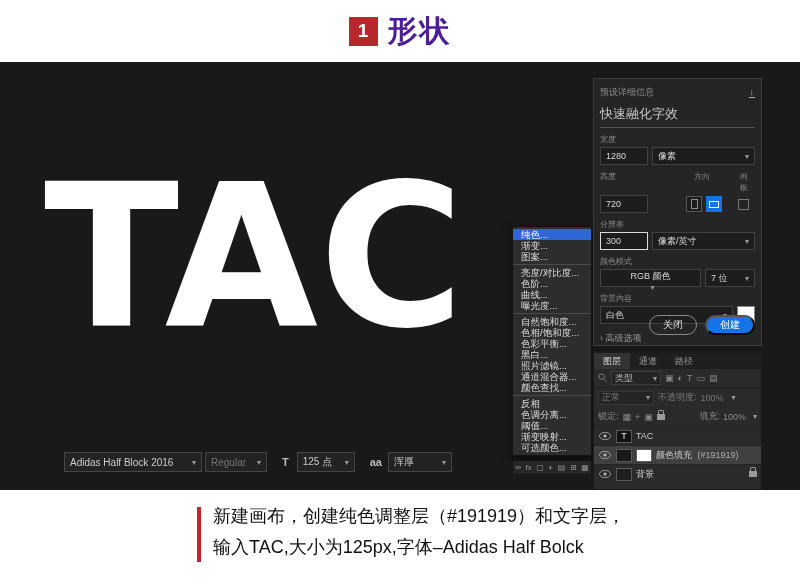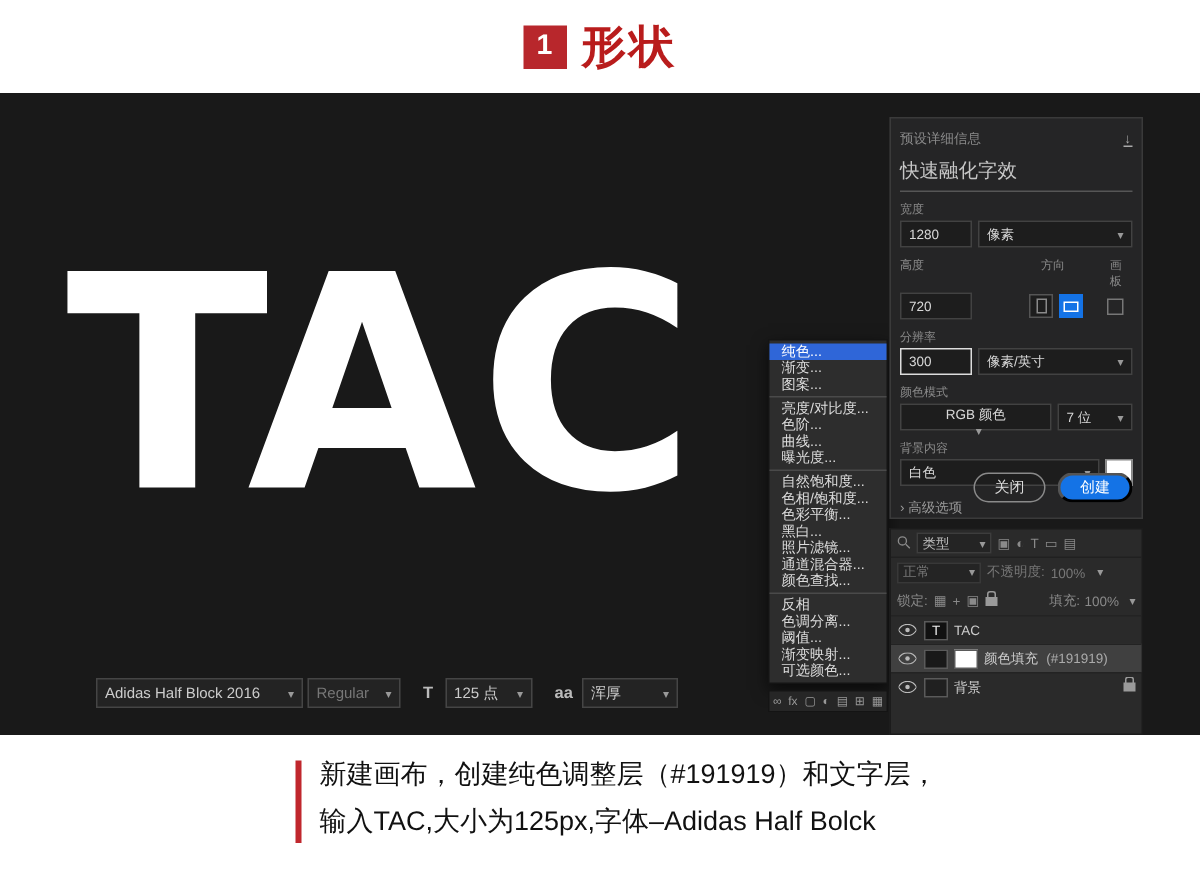--- a/index.html
+++ b/index.html
@@ -7,21 +7,21 @@
   body {
     position:relative; background:#ffffff; overflow:hidden;
     font-family:"Liberation Sans","DejaVu Sans",sans-serif;
   }
 
   
   .title-bar { position:absolute; top:0; left:0; width:800px; height:62px;
     display:flex; align-items:center; justify-content:center; gap:10px; background:#fff; }
   .step-num { width:29px; height:29px; background:#b8272c; color:#fff;
     font-size:19px; font-weight:bold; display:flex; align-items:center; justify-content:center; }
-  .page-title { font-size:30px; font-weight:bold; color:#b91c1c; letter-spacing:2px; }
+  .page-title { font-size:30px; font-weight:bold; color:#4c1d95; letter-spacing:2px; }
 
   
   .canvas { position:absolute; top:62px; left:0; width:800px; height:428px; background:#191919; }
   .tac { position:absolute; left:44px; top:96px; font-size:198px; line-height:1;
     font-weight:800; color:#ffffff; font-family:"DejaVu Sans",sans-serif; letter-spacing:1px; }
 
   
   .font-bar { position:absolute; left:64px; top:390px; height:20px;
     display:flex; align-items:center; font-size:10px; color:#cccccc; }
   .fselect { background:#232323; border:1px solid #454545; height:20px;
@@ -246,20 +246,25 @@
         <span>高级选项</span>
       </div>
 
       <div class="btn-row">
         <button class="btn ghost">关闭</button>
         <button class="btn primary">创建</button>
       </div>
     </aside>
 
     <aside class="layers">
+      <div class="ltabs">
+        <span class="ltab active">图层</span>
+        <span class="ltab">通道</span>
+        <span class="ltab">路径</span>
+      </div>
 
       <div class="lfilter">
         <span>
           <svg width="9" height="9" viewBox="0 0 10 10">
               <circle cx="4" cy="4" r="3" fill="none" stroke="#8a8a8a"></circle>
               <line x1="6.5" y1="6.5" x2="9.5" y2="9.5" stroke="#8a8a8a"></line>
             </svg>
         </span>
         <div class="kindbox">
           <span>类型</span>

